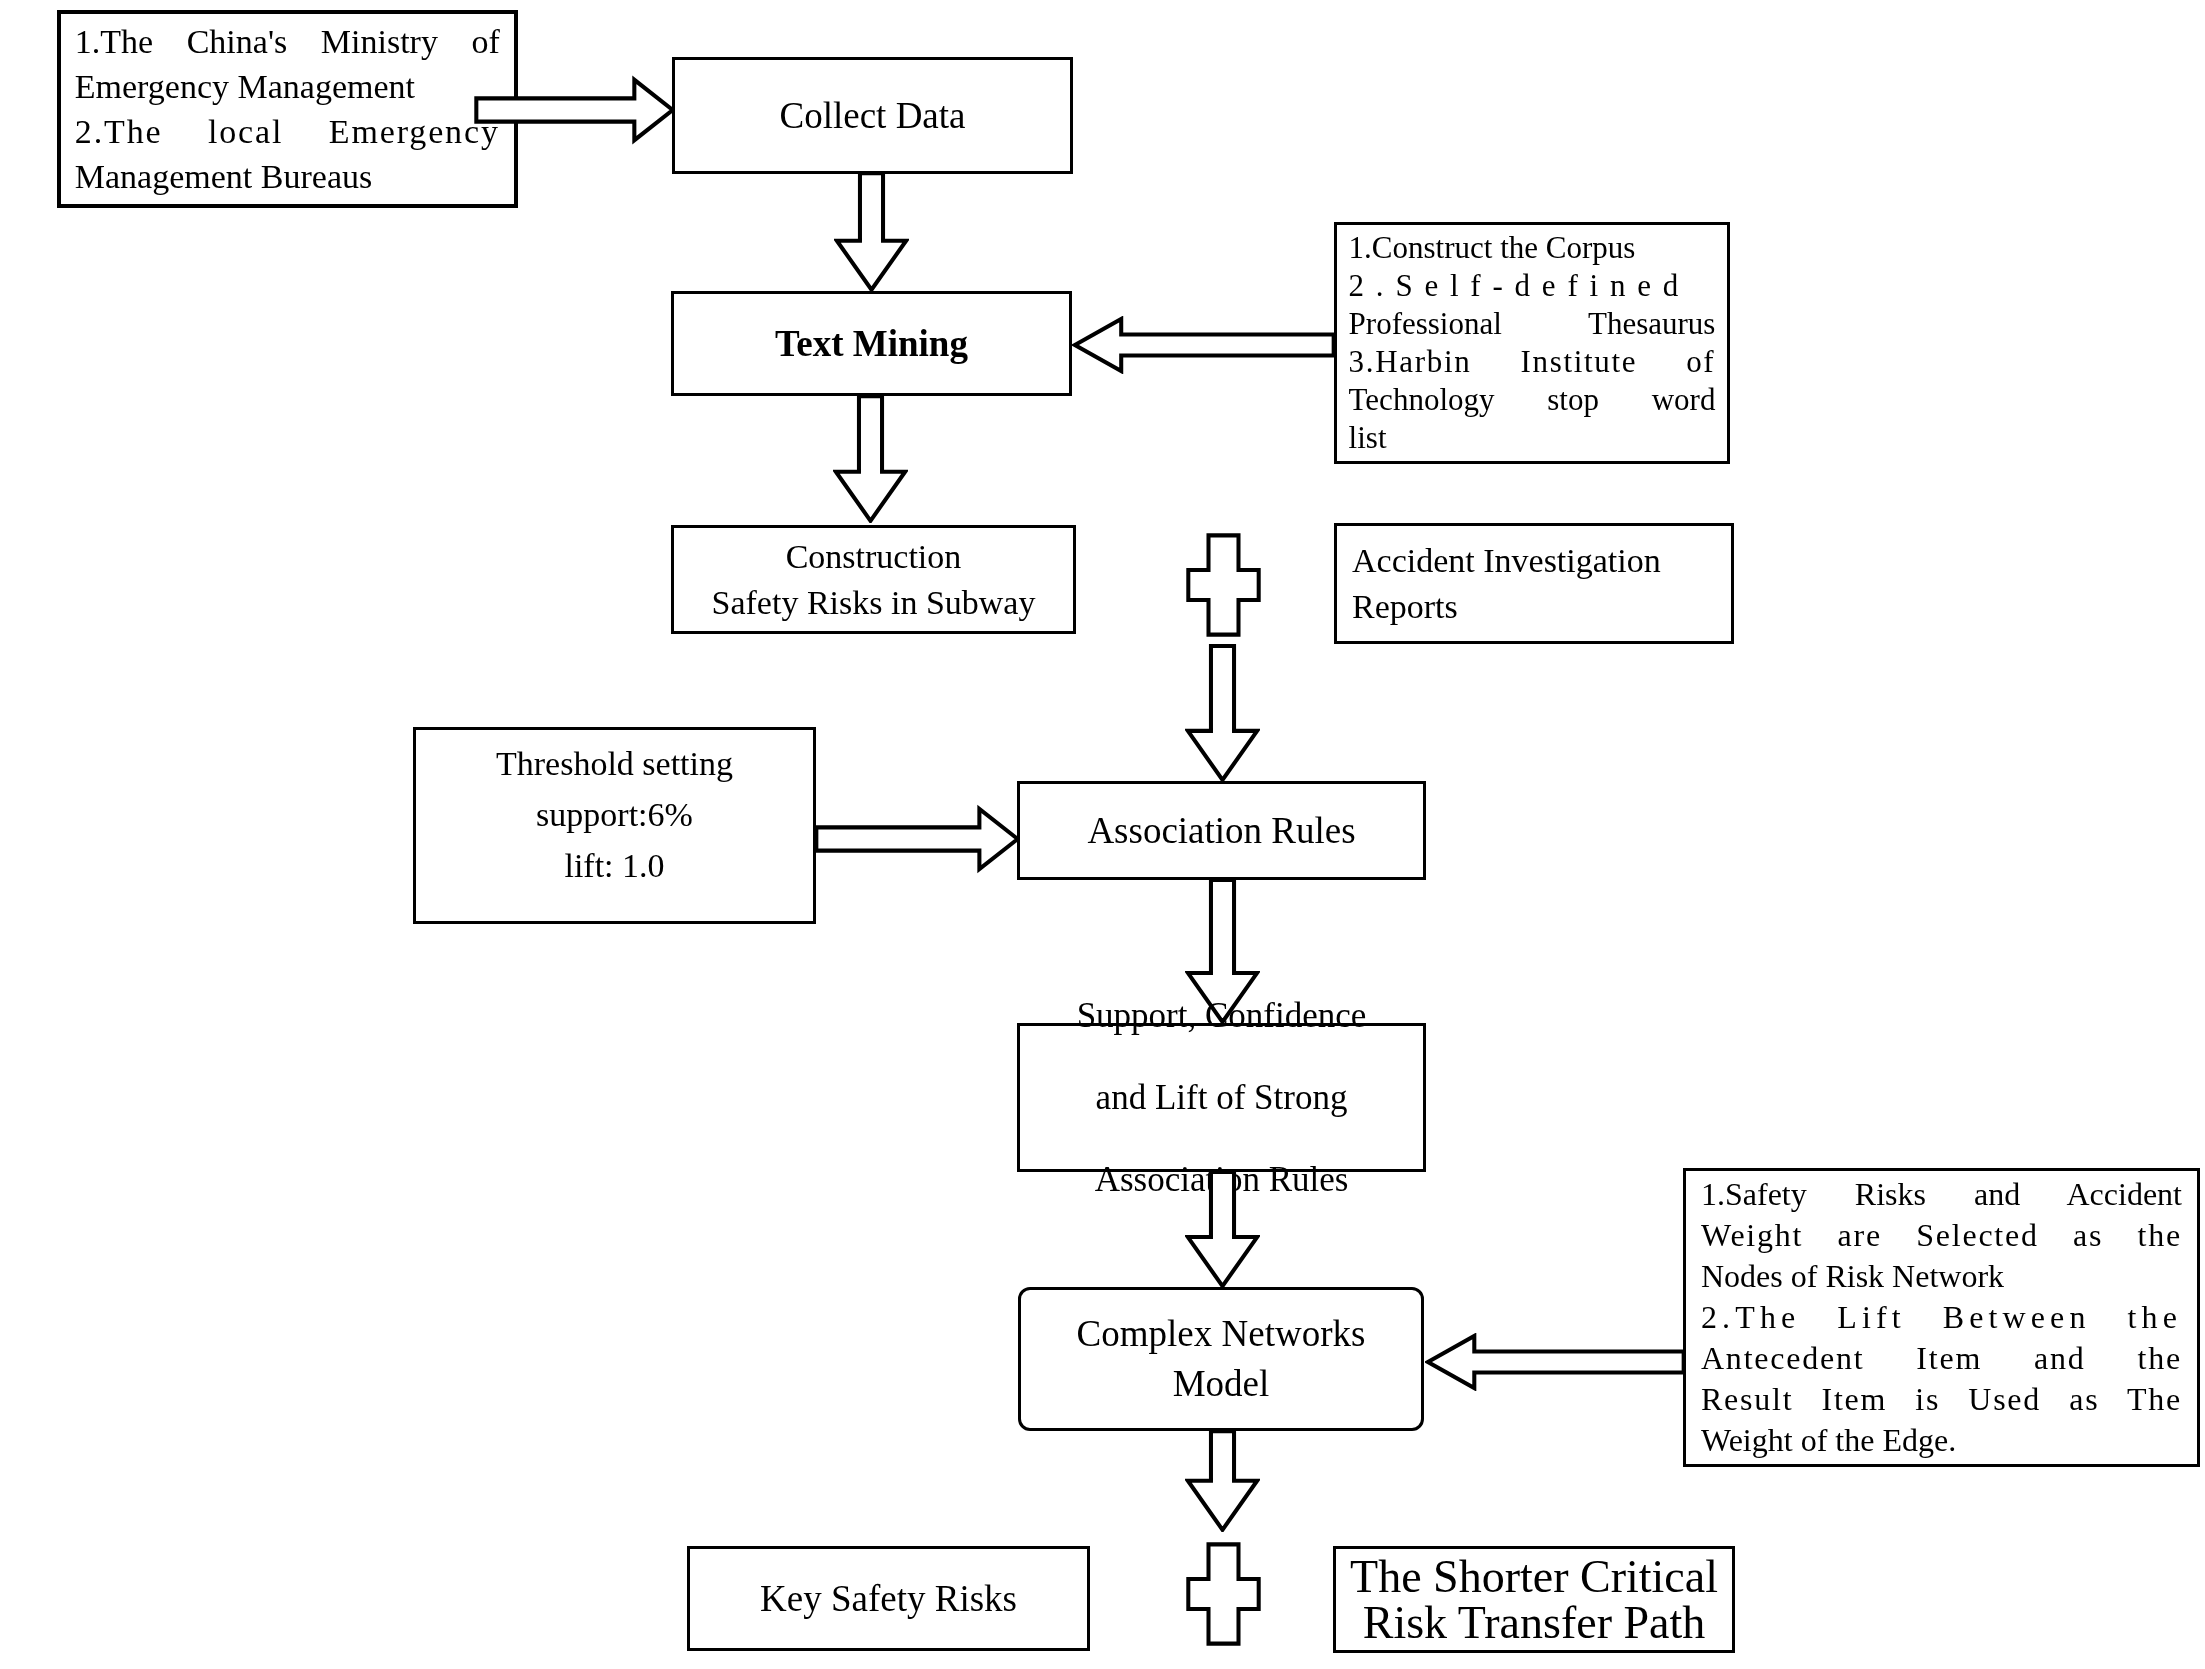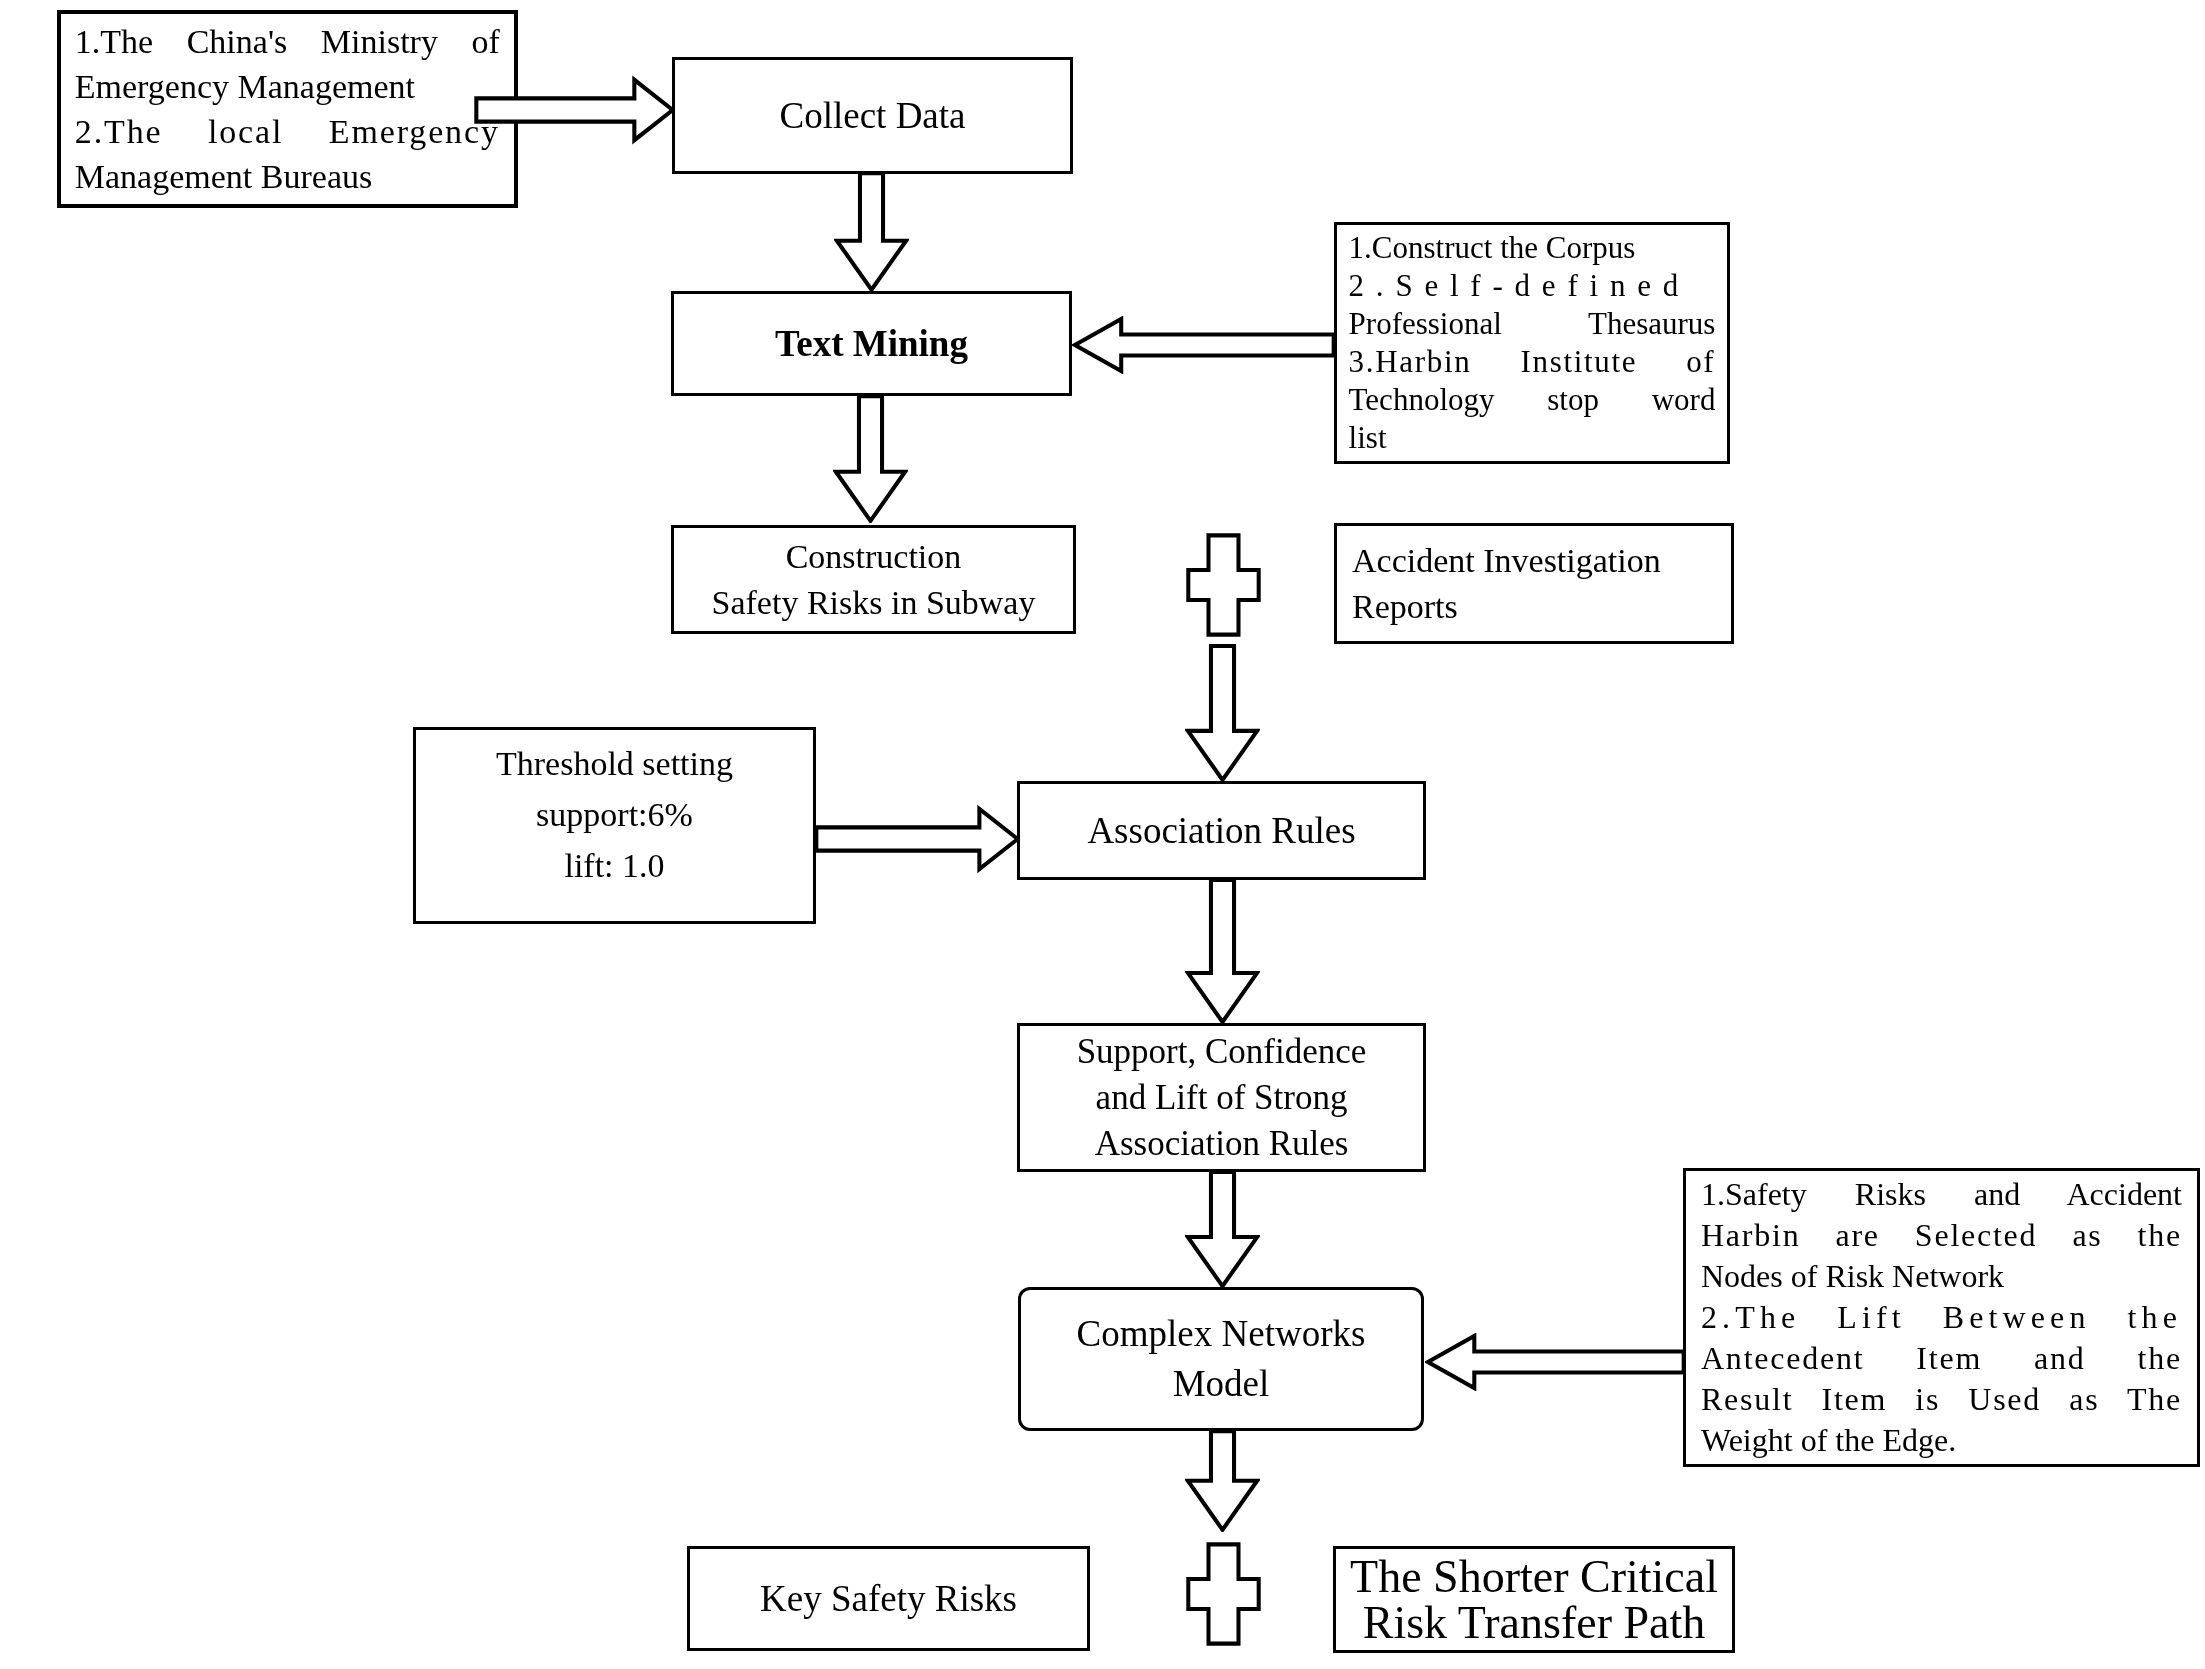--- a/index.html
+++ b/index.html
@@ -33,21 +33,21 @@
 
   
   #source-box      { left: 12.8px;   top: 10.4px;   width: 461px; height: 198px; border-width: 4.6px; padding: 5.8px 14px; font-size: 34px; line-height: 45px; margin-left: 44px; }
   #collect-box     { left: 672px; top: 57px;   width: 401px; height: 117px; font-size: 37px; }
   #textmining-box  { left: 671px; top: 291px;  width: 401px; height: 105px; font-size: 37px; font-weight: bold; }
   #corpus-box      { left: 1334px; top: 222px;  width: 396px; height: 242px; padding: 3.5px 11.6px; font-size: 31px; line-height: 38px; }
   #safety-box      { left: 671px; top: 525px;  width: 405px; height: 109px; font-size: 34px; line-height: 46px; }
   #accident-box    { left: 1334px; top: 523px;  width: 400px; height: 121px; padding: 16px 15px; font-size: 34px; line-height: 46px; }
   #association-box { left: 1017px; top: 781px; width: 409px; height: 99px; font-size: 37px; }
   #threshold-box   { left: 413px;  top: 727px; width: 403px; height: 197px; padding-bottom: 22px; font-size: 34px; line-height: 51px; }
-  #support-box     { left: 1017px; top: 1023px; width: 409px; height: 149px; font-size: 35px; line-height: 46px; }
+  #support-box     { left: 1017px; top: 1023px; width: 409px; height: 149px; font-size: 35px; line-height: 46px; gap: 36px; }
   #complex-box     { left: 1018px; top: 1287px; width: 406px; height: 144px; font-size: 37px; line-height: 50px; border-radius: 12px; }
   #nodes-box       { left: 1683px; top: 1168px; width: 517px; height: 299px; padding: 7px 15px; font-size: 32px; line-height: 41px; }
   #keyrisks-box    { left: 687px; top: 1546px; width: 403px; height: 105px; font-size: 37px; }
   #path-box        { left: 1333px; top: 1546px; width: 402px; height: 107px; font-size: 46px; line-height: 46px; }
 </style>
 </head>
 <body>
 
 <div id="canvas">
 
@@ -137,21 +137,21 @@
     <polygon points="45,3 85,3 85,116 125,116 65,201 5,116 45,116"></polygon>
   </svg>
 
   <div class="box center" id="complex-box">
     <div class="ln">Complex Networks</div>
     <div class="ln">Model</div>
   </div>
 
   <div class="box para" id="nodes-box">
     <div class="ln jl">1.Safety Risks and Accident</div>
-    <div class="ln jl ls-sm">Harbin are Selected as the</div>
+    <div class="ln jl ls-sm">Weight are Selected as the</div>
     <div class="ln">Nodes of Risk Network</div>
     <div class="ln jl ls-md">2.The Lift Between the</div>
     <div class="ln jl ls-sm">Antecedent Item and the</div>
     <div class="ln jl ls-sm">Result Item is Used as The</div>
     <div class="ln">Weight of the Edge.</div>
   </div>
 
   <svg class="arrow" style="left:1425px; top:1333px" width="261" height="58" viewBox="0 0 450 100">
     <polygon points="5,50 85,5 85,32 446,32 446,68 85,68 85,95"></polygon>
   </svg>

